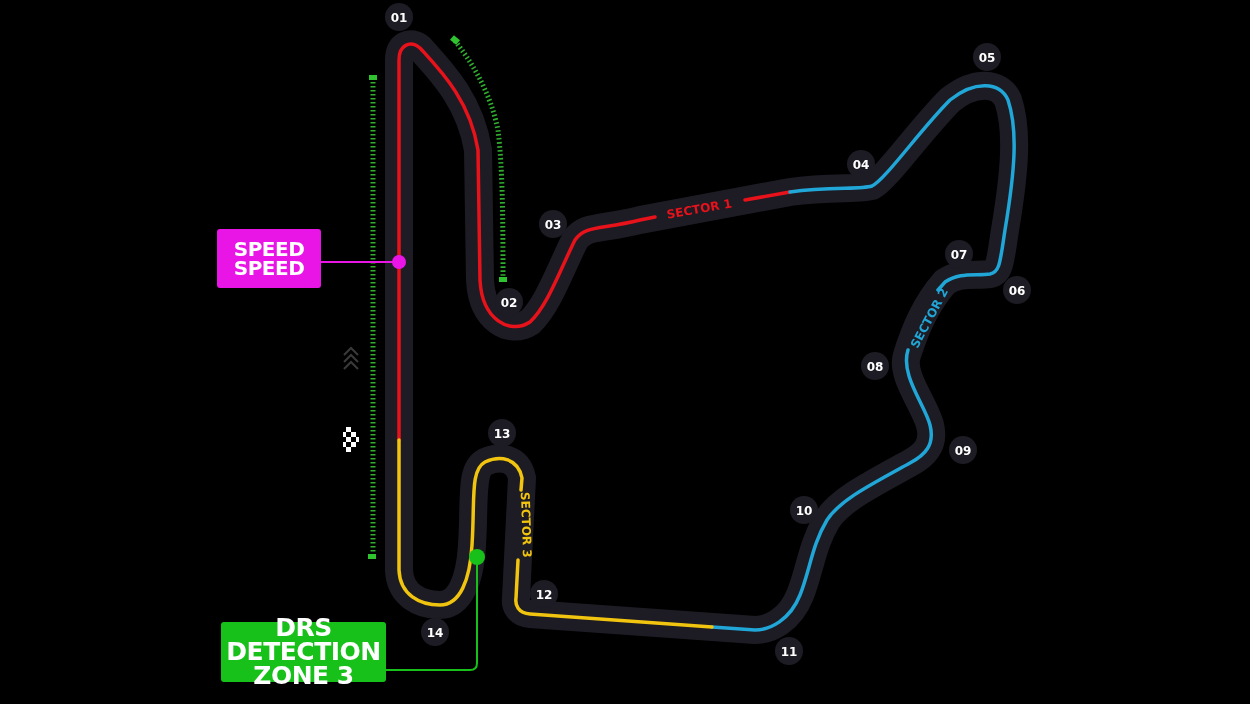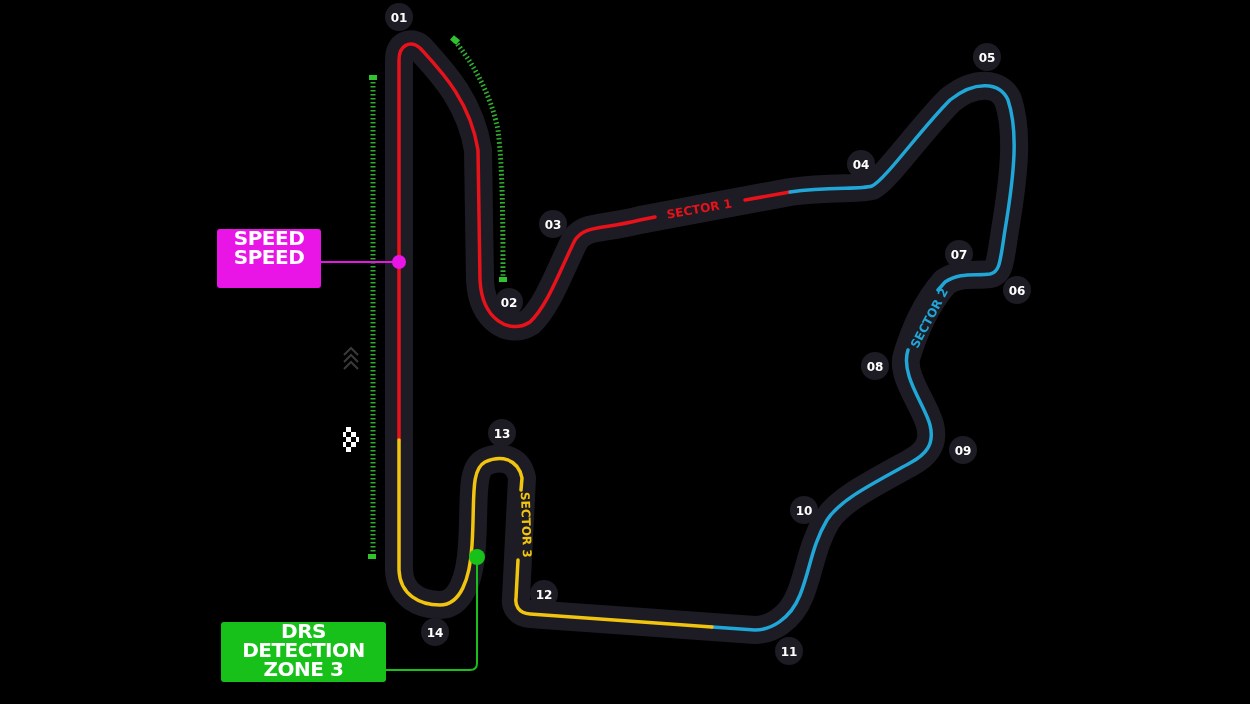--- a/index.html
+++ b/index.html
@@ -2,26 +2,26 @@
 <html><head>
 <meta charset="utf-8">
 <style>
   html, body { margin:0; padding:0; background:#000; }
   body { width:1250px; height:704px; position:relative; overflow:hidden; font-family:"DejaVu Sans", sans-serif; }
   svg { position:absolute; left:0; top:0; }
   .turn-label { font-family:"DejaVu Sans", sans-serif; font-weight:bold; font-size:12px; fill:#fff; text-anchor:middle; dominant-baseline:central; }
   .sector-label { font-family:"DejaVu Sans", sans-serif; font-weight:bold; font-size:12px; }
   .callout {
     position:absolute; color:#fff; font-family:"DejaVu Sans", sans-serif; font-weight:bold;
-    text-align:center; border-radius:3px; display:flex; align-items:flex-start; justify-content:center;
+    text-align:center; border-radius:3px; display:flex; align-items:center; justify-content:center;
     line-height:0.95; letter-spacing:-0.5px;
   }
   .callout span { display:block; }
   #speed-trap { left:217px; top:229px; width:104px; height:59px; background:#e915e6; font-size:20px; }
-  #drs-box { left:221px; top:622px; width:165px; height:60px; background:#18c11a; font-size:20px; }
+  #drs-box { left:221px; top:622px; width:165px; height:60px; background:#18c11a; font-size:25px; }
 </style>
 </head>
 <body>
 
 <svg width="1250" height="704" viewBox="0 0 1250 704">
 
   <g>
     <line x1="373" y1="78" x2="373" y2="556" stroke="#2fae2f" stroke-width="5" stroke-dasharray="1.6 2.4"></line>
     <rect x="369" y="75" width="8" height="5" fill="#2fc42f"></rect>
     <rect x="368" y="554" width="8" height="5" fill="#2fc42f"></rect>

